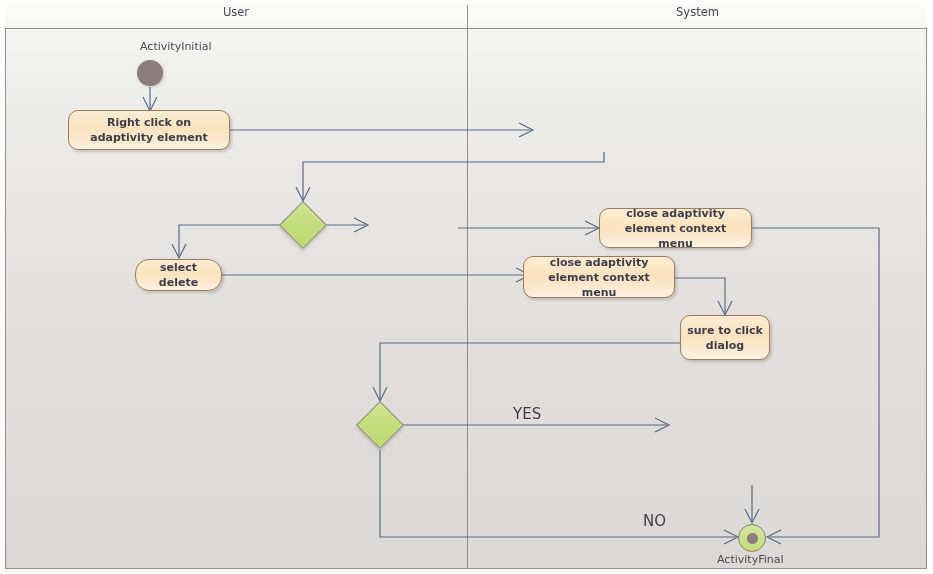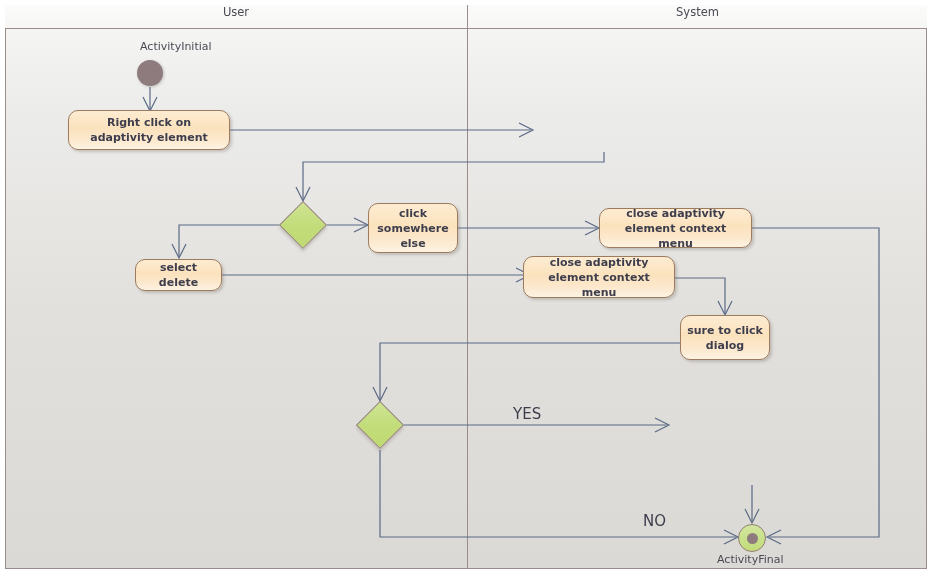--- a/index.html
+++ b/index.html
@@ -221,25 +221,24 @@
   <div class="label" style="left:132px; top:40px;margin-left:8px;">ActivityInitial</div>
   <div class="initial-node" style="left:137px; top:60px; width:26px; height:26px;"></div>
 
   <div class="node" style="left:68px; top:110px; width:162px; height:40px;">Right click on adaptivity element</div>
 
 
   <div class="diamond" style="left:286px; top:208px; width:34px; height:34px;">
     <div class="dshape"></div>
   </div>
 
-  <div class="node" style="left:368px; top:203px; width:90px; height:50px;">click somewhere else</div>
 
   <div class="node" style="left:599px; top:208px; width:153px; height:40px;">close adaptivity element context menu</div>
 
-  <div class="node" style="left:135px; top:259px; width:87px; height:32px;">select delete</div>
+  <div class="node" style="left:135px; top:259px; width:87px; height:32px;border-radius:14px;">select delete</div>
 
   <div class="node" style="left:523px; top:256px; width:152px; height:42px;">close adaptivity element context menu</div>
 
   <div class="node" style="left:680px; top:315px; width:90px; height:45px;">sure to click dialog</div>
 
   <div class="diamond" style="left:363px; top:408px; width:34px; height:34px;">
     <div class="dshape"></div>
   </div>
 
   <div class="edge-label" style="left:513px; top:405px;">YES</div>

